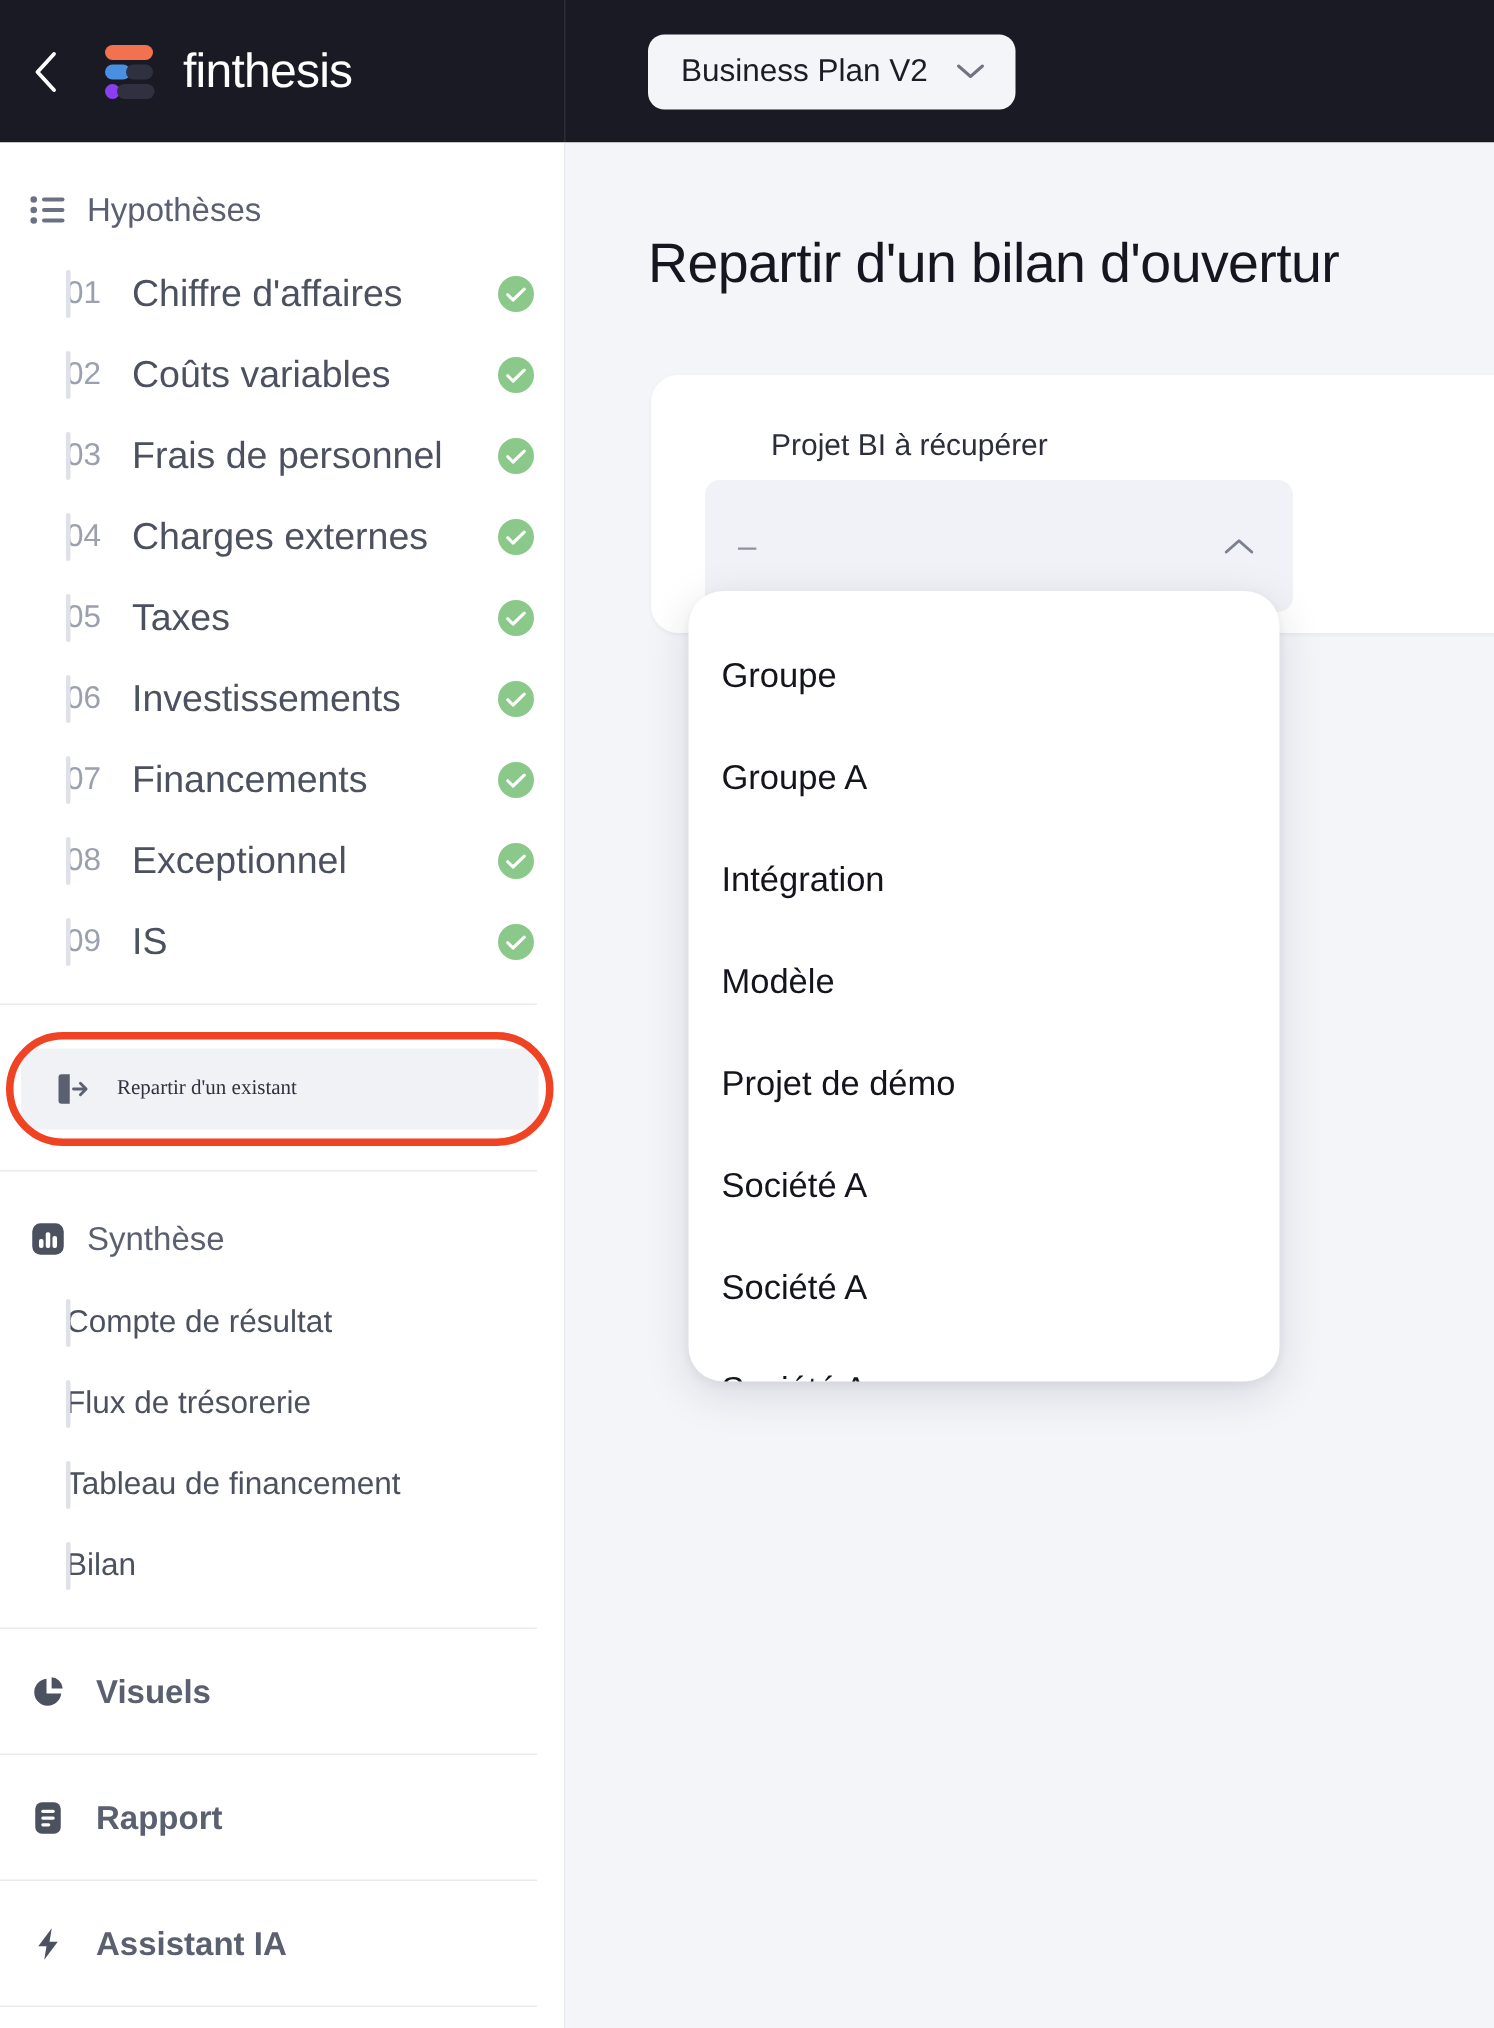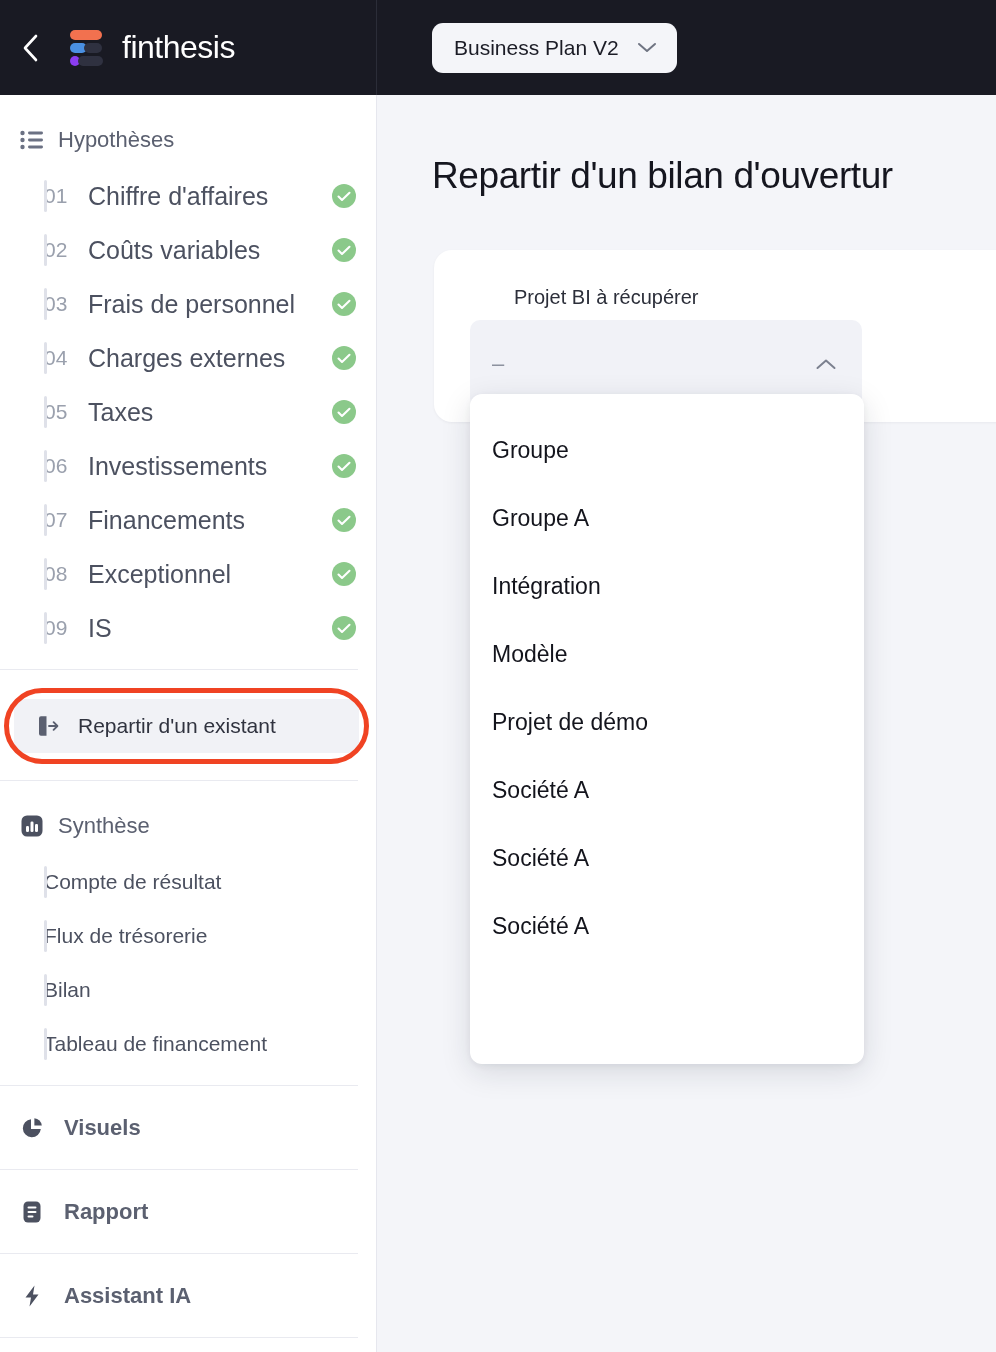--- a/index.html
+++ b/index.html
@@ -91,21 +91,21 @@
   .highlight-ring {
     position: absolute; left: 4px; top: 0px; width: 365px; height: 76px;
     border: 5px solid #f04323; border-radius: 40px; pointer-events: none;
   }
   .repartir-item {
     position: absolute; left: 14px; top: 11px; width: 345px; height: 54px;
     background: #f1f2f6; border-radius: 10px;
     display: flex; align-items: center; gap: 18px; padding-left: 22px;
     cursor: pointer;
   }
-  .repartir-item .lbl { font-size: 21px; color: #30333f; white-space: nowrap; }
+  .repartir-item .lbl { font-size: 14px; color: #30333f; white-space: nowrap; font-family: Liberation Serif, serif; }
 
   .sub-link {
     display: flex; align-items: center; height: 54px; padding-left: 44px; cursor: pointer;
     position: relative;
   }
   .sub-link .tick {
     position: absolute; left: 44px; top: 11px; width: 3px; height: 32px;
     background: #dfe1e9; border-radius: 2px;
   }
   .sub-link .lbl { font-size: 21px; color: #4c5160; white-space: nowrap; }
@@ -136,22 +136,22 @@
     font-size: 20px; color: #2c2f3a; white-space: nowrap; margin-left: 44px;
   }
   .select-box {
     position: absolute; left: 93px; top: 225px; width: 392px; height: 88px;
     background: #f1f2f7; border-radius: 10px;
     display: flex; align-items: center; justify-content: space-between;
     padding: 0 25px 0 22px; cursor: pointer;
   }
   .select-value { font-size: 22px; color: #8d929f; }
   .dropdown {
-    position: absolute; left: 93px; top: 299px; width: 394px; height: 670px;
-    background: #ffffff; border-radius: 12px;
+    position: absolute; left: 82px; top: 299px; width: 394px; height: 527px;
+    background: #ffffff; border-radius: 23px;
     box-shadow: 0 8px 30px rgba(25,28,48,.13), 0 2px 6px rgba(25,28,48,.06);
     overflow: hidden;
   }
   .dd-list { padding-top: 22px; }
   .dd-item {
     height: 68px; display: flex; align-items: center; padding-left: 22px;
     font-size: 23px; color: #13141c; cursor: pointer; white-space: nowrap;
   }
 </style>
 </head>
@@ -336,25 +336,25 @@
       <div class="sub-link">
         <span class="tick"></span>
         <span class="lbl">Compte de résultat</span>
       </div>
       <div class="sub-link">
         <span class="tick"></span>
         <span class="lbl">Flux de trésorerie</span>
       </div>
       <div class="sub-link">
         <span class="tick"></span>
+        <span class="lbl">Tableau de financement</span>
+      </div>
+      <div class="sub-link">
+        <span class="tick"></span>
         <span class="lbl">Bilan</span>
-      </div>
-      <div class="sub-link">
-        <span class="tick"></span>
-        <span class="lbl">Tableau de financement</span>
       </div>
     </div>
 
     <div class="divider"></div>
 
     <div class="big-row">
       <span class="ico">
         <svg width="24" height="24" viewBox="0 0 24 24">
           <path d="M11 3.2 A9 9 0 1 0 20.8 13 L11 13 Z" fill="#4c5160"></path>
           <path d="M14.4 2.2 A8 8 0 0 1 21.8 9.6 L14.4 9.6 Z" fill="#4c5160"></path>

